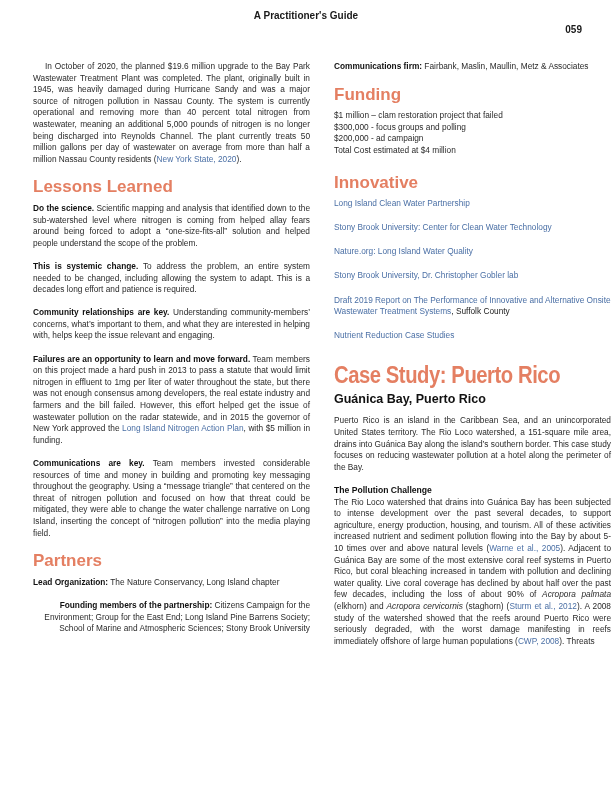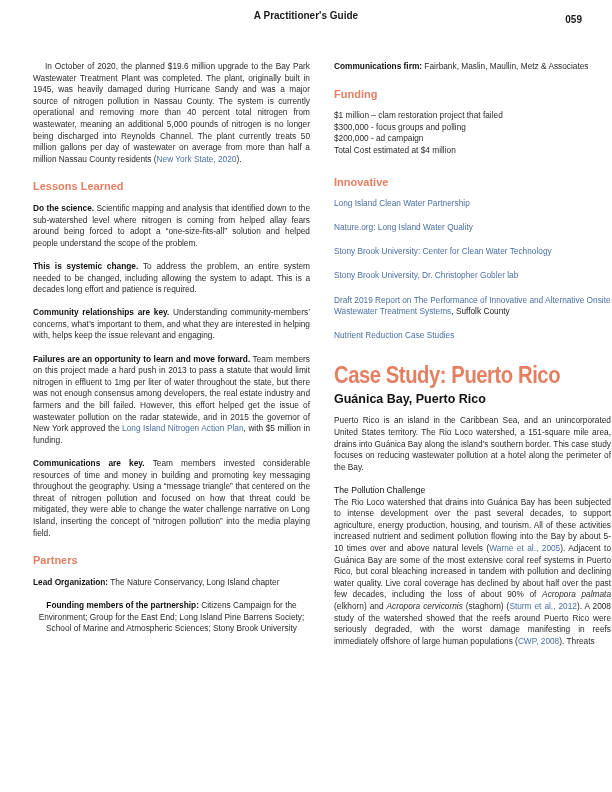--- a/index.html
+++ b/index.html
@@ -6,50 +6,50 @@
   body {
     width: 612px; height: 792px; position: relative; overflow: hidden;
     font-family: "Liberation Sans", "DejaVu Sans", sans-serif;
     color: #222222;
   }
   .header-title {
     position: absolute; top: 10px; left: 0; width: 612px; text-align: center;
     font-size: 10px; font-weight: bold; color: #1a1a1a;
   }
   .page-number {
-    position: absolute; top: 14px; right: 30px;
+    position: absolute; top: 24px; right: 30px;
     font-size: 10px; font-weight: bold; color: #1a1a1a;
   }
   .col {
     position: absolute; top: 61px; width: 277px;
     font-size: 8.3px; line-height: 11.6px; color: #2a2a2a;
   }
   .col-left { left: 33px; }
   .col-right { left: 334px; width: 277px; }
   p { margin: 0 0 11.6px 0; text-align: justify; }
   .indent { text-indent: 12px; }
   b { color: #111; }
   .link { color: #4a6fa5; }
   .sec-heading {
-    color: #e47f62; font-weight: bold; font-size: 11px;
+    color: #e47f62; font-weight: bold; font-size: 17px;
     margin: 16px 0 10px 0;
   }
   .res-item { color: #4a6fa5; margin: 0 0 12.5px 0; text-align: left; }
   .res-item .plain { color: #222; }
   .funding-line { margin: 0; text-align: left; }
   .case-title {
     color: #e47f62; font-weight: bold; font-size: 23px; line-height: 26px;
     font-family: "Liberation Sans", "DejaVu Sans", sans-serif;
     letter-spacing: -0.5px; transform: scaleX(0.88); transform-origin: left;
     margin: 20px 0 6px 0; white-space: nowrap;
   }
   .case-subtitle {
     font-weight: bold; font-size: 12.5px; color: #111; margin: 0 0 10px 0;
   }
-  .sub-heading { font-weight: normal; color: #111; font-size: 8.6px; margin: 0; }
+  .sub-heading { font-weight: bold; color: #111; font-size: 8.6px; margin: 0; }
   i { font-style: italic; }
 </style>
 </head>
 <body>
 
 <div>
   <div class="header-title">A Practitioner's Guide</div>
   <div class="page-number">059</div>
 </div>
 
@@ -59,39 +59,39 @@
   <div class="sec-heading">Lessons Learned</div>
 
   <p><b>Do the science.</b><span> Scientific mapping and analysis that identified down to the sub-watershed level where nitrogen is coming from helped allay fears around being forced to adopt a “one-size-fits-all” solution and helped people understand the scope of the problem.</span></p>
   <p><b>This is systemic change.</b><span> To address the problem, an entire system needed to be changed, including allowing the system to adapt. This is a decades long effort and patience is required.</span></p>
   <p><b>Community relationships are key.</b><span> Understanding community-members’ concerns, what’s important to them, and what they are interested in helping with, helps keep the issue relevant and engaging.</span></p>
   <p><b>Failures are an opportunity to learn and move forward.</b><span> Team members on this project made a hard push in 2013 to pass a statute that would limit nitrogen in effluent to 1mg per liter of water throughout the state, but there was not enough consensus among developers, the real estate industry and farmers and the bill failed. However, this effort helped get the issue of wastewater pollution on the radar statewide, and in 2015 the governor of New York approved the </span><a class="link">Long Island Nitrogen Action Plan</a><span>, with $5 million in funding.</span></p>
   <p><b>Communications are key.</b><span> Team members invested considerable resources of time and money in building and promoting key messaging throughout the geography. Using a “message triangle” that centered on the threat of nitrogen pollution and focused on how that threat could be mitigated, they were able to change the water challenge narrative on Long Island, inserting the concept of “nitrogen pollution” into the media playing field.</span></p>
 
   <div class="sec-heading">Partners</div>
   <p style="text-align:left"><b>Lead Organization:</b><span> The Nature Conservancy, Long Island chapter</span></p>
-  <p style="text-align:center"><b>Founding members of the partnership:</b><span> Citizens Campaign for the Environment; Group for the East End; Long Island Pine Barrens Society; School of Marine and Atmospheric Sciences; Stony Brook University</span></p>
+  <p style="text-align:right"><b>Founding members of the partnership:</b><span> Citizens Campaign for the Environment; Group for the East End; Long Island Pine Barrens Society; School of Marine and Atmospheric Sciences; Stony Brook University</span></p>
 </div>
 
 <div class="col col-right">
   <p style="text-align:left"><b>Communications firm:</b><span> Fairbank, Maslin, Maullin, Metz &amp; Associates</span></p>
 
   <div class="sec-heading">Funding</div>
   <div>
     <p class="funding-line">$1 million – clam restoration project that failed</p>
     <p class="funding-line">$300,000 - focus groups and polling</p>
     <p class="funding-line">$200,000 - ad campaign</p>
     <p class="funding-line">Total Cost estimated at $4 million</p>
   </div>
 
   <div class="sec-heading" style="margin-top:20px">Innovative</div>
   <div>
     <p class="res-item"><a>Long Island Clean Water Partnership</a></p>
+    <p class="res-item"><a>Stony Brook University: Center for Clean Water Technology</a></p>
     <p class="res-item"><a>Nature.org: Long Island Water Quality</a></p>
-    <p class="res-item"><a>Stony Brook University: Center for Clean Water Technology</a></p>
     <p class="res-item"><a>Stony Brook University, Dr. Christopher Gobler lab</a></p>
     <p class="res-item"><a>Draft 2019 Report on The Performance of Innovative and Alternative Onsite Wastewater Treatment Systems</a><span class="plain">, Suffolk County</span></p>
     <p class="res-item"><a>Nutrient Reduction Case Studies</a></p>
   </div>
 
   <div class="case-title">Case Study: Puerto Rico</div>
   <div class="case-subtitle">Guánica Bay, Puerto Rico</div>
   <p>Puerto Rico is an island in the Caribbean Sea, and an unincorporated United States territory. The Rio Loco watershed, a 151-square mile area, drains into Guánica Bay along the island’s southern border. This case study focuses on reducing wastewater pollution at a hotel along the perimeter of the Bay.</p>
 
   <div class="sub-heading">The Pollution Challenge</div>

